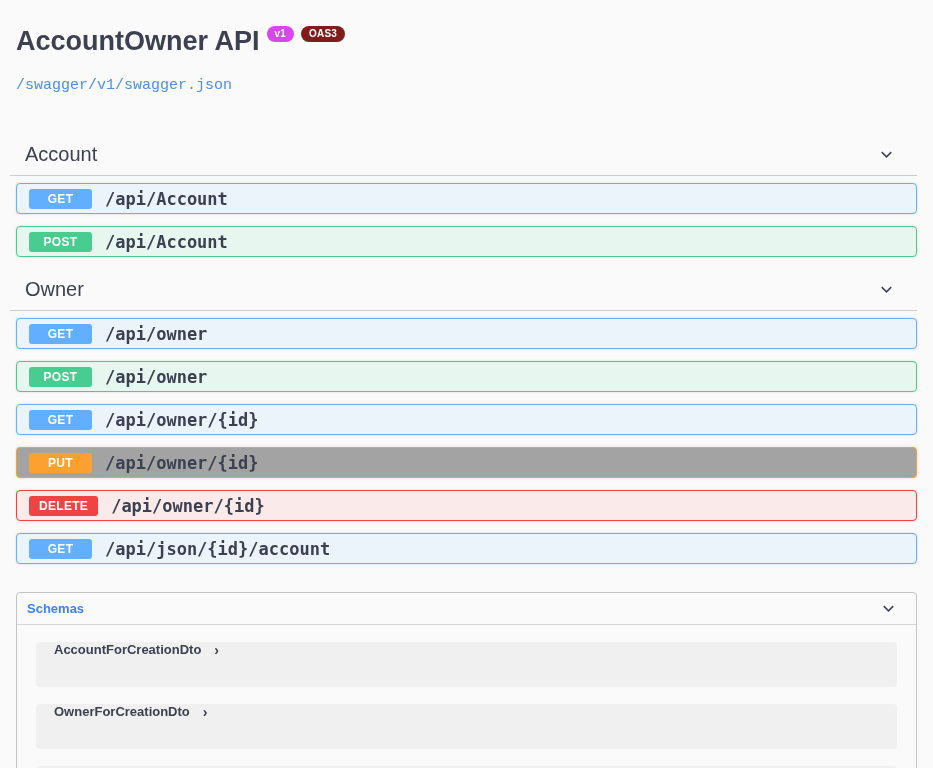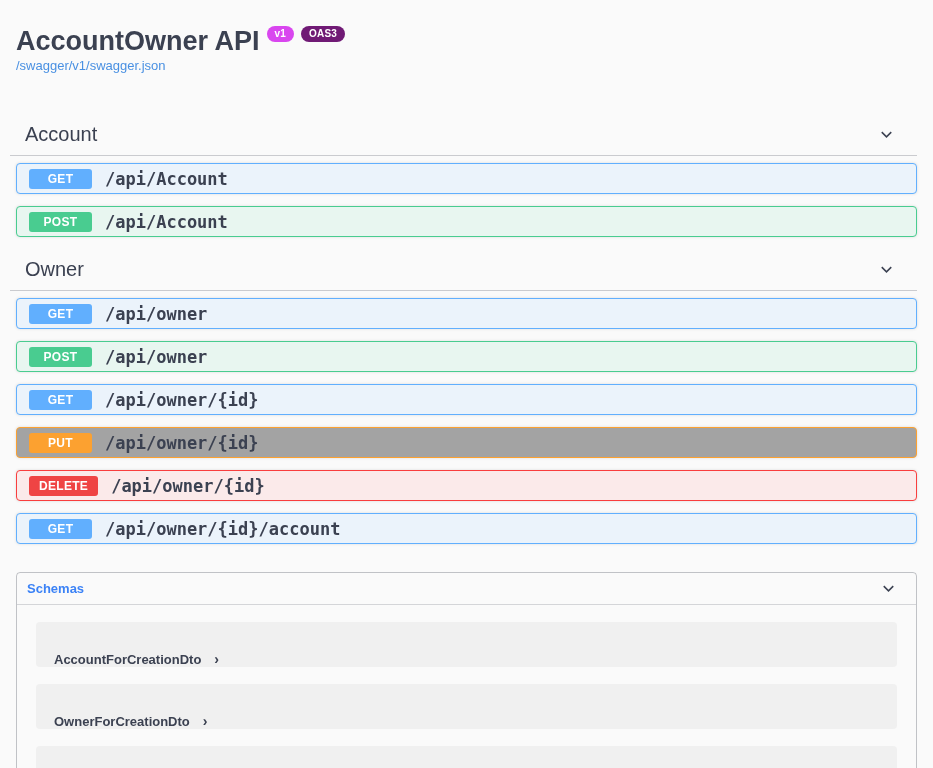--- a/index.html
+++ b/index.html
@@ -30,25 +30,26 @@
     border-radius: 57px;
     font-size: 10px;
     font-weight: 700;
     color: #ffffff;
     line-height: 10px;
     letter-spacing: .2px;
     vertical-align: middle;
   }
   .spec-link {
     display: inline-block;
-    margin-top: 2px;
-    font-size: 13px;
+    margin-top: 21px;
+    font-size: 15px;
     color: #4990e2;
     text-decoration: none;
     cursor: pointer;
+    font-family: Liberation Mono, monospace;
   }
 
   
   .tag-section { margin-top: 8px; }
   .tag-section.first { margin-top: 40px; }
   .tag-header {
     display: flex;
     justify-content: space-between;
     align-items: center;
     margin-left: -6px;
@@ -111,21 +112,21 @@
     cursor: pointer;
   }
   .models-title {
     font-size: 13px;
     font-weight: 600;
     color: #3b82f6;
   }
   .models-body { padding: 17px 19px; }
   .model-card {
     display: flex;
-    align-items: flex-end;
+    align-items: flex-start;
     height: 45px;
     padding-left: 18px;
     margin-bottom: 17px;
     border-radius: 4px;
     background: #f0f0f0;
     cursor: pointer;
   }
   .model-card:last-child { margin-bottom: 0; }
   .model-name {
     font-size: 13px;
@@ -139,21 +140,21 @@
     color: #3b4151;
   }
 </style>
 </head>
 <body>
 
 <div class="container">
 
   <div class="info">
     <h1 class="page-title" style="color: rgb(59, 65, 81);">
-      <span>AccountOwner API</span><span class="pill" style="background: #d946ef;">v1</span><span class="pill" style="background: #701a75;">OAS3</span>
+      <span>AccountOwner API</span><span class="pill" style="background: #d946ef;">v1</span><span class="pill" style="background: #7f1d1d;">OAS3</span>
     </h1>
     <a class="spec-link" style="color: rgb(73, 144, 226);">/swagger/v1/swagger.json</a>
   </div>
 
   <div id="sections">
       <div class="tag-section first">
         <div class="tag-header">
           <span class="tag-title">Account</span>
           <span class="chev">
             <svg width="19" height="19" viewBox="0 0 20 20">
@@ -197,21 +198,21 @@
           <div class="opblock" style="background: #a3a3a3; border-color: rgb(252, 161, 48);">
             <span class="method-badge" style="background: rgb(252, 161, 48);">PUT</span>
             <span class="op-path">/api/owner/{id}</span>
           </div>
           <div class="opblock" style="background: rgb(251, 234, 234); border-color: rgb(249, 62, 62);">
             <span class="method-badge" style="background: #ef4444;">DELETE</span>
             <span class="op-path">/api/owner/{id}</span>
           </div>
           <div class="opblock" style="background: rgb(235, 243, 251); border-color: rgb(97, 175, 254);">
             <span class="method-badge" style="background: rgb(97, 175, 254);">GET</span>
-            <span class="op-path">/api/owner/{id}/account</span>
+            <span class="op-path">/api/json/{id}/account</span>
           </div>
         </div>
       </div>
     </div>
 
   <div class="models-box">
     <div class="models-header">
       <span class="models-title">Schemas</span>
       <span class="chev">
         <svg width="19" height="19" viewBox="0 0 20 20">

